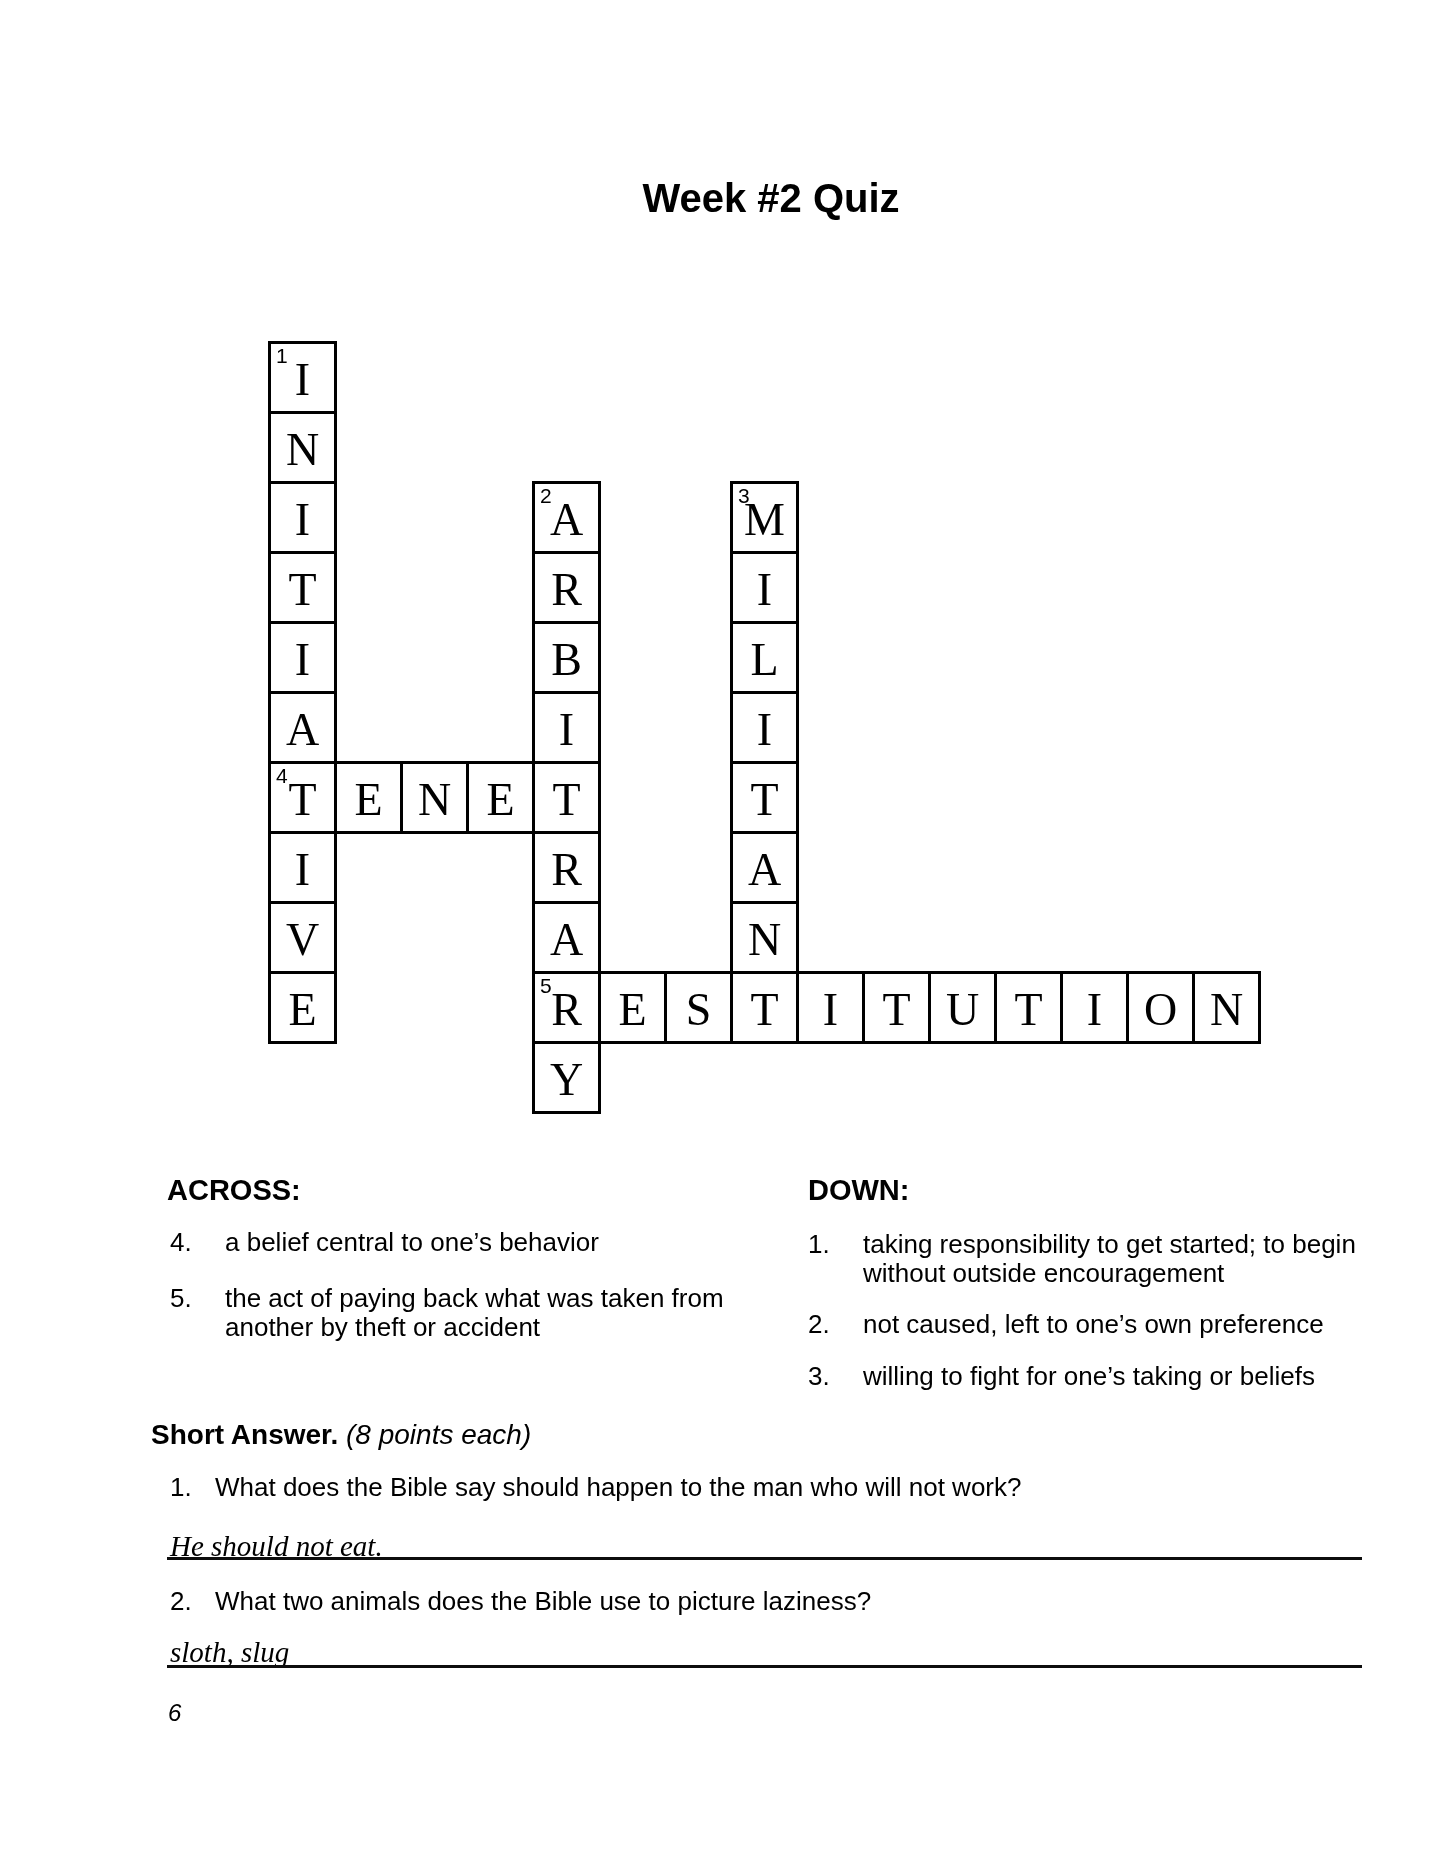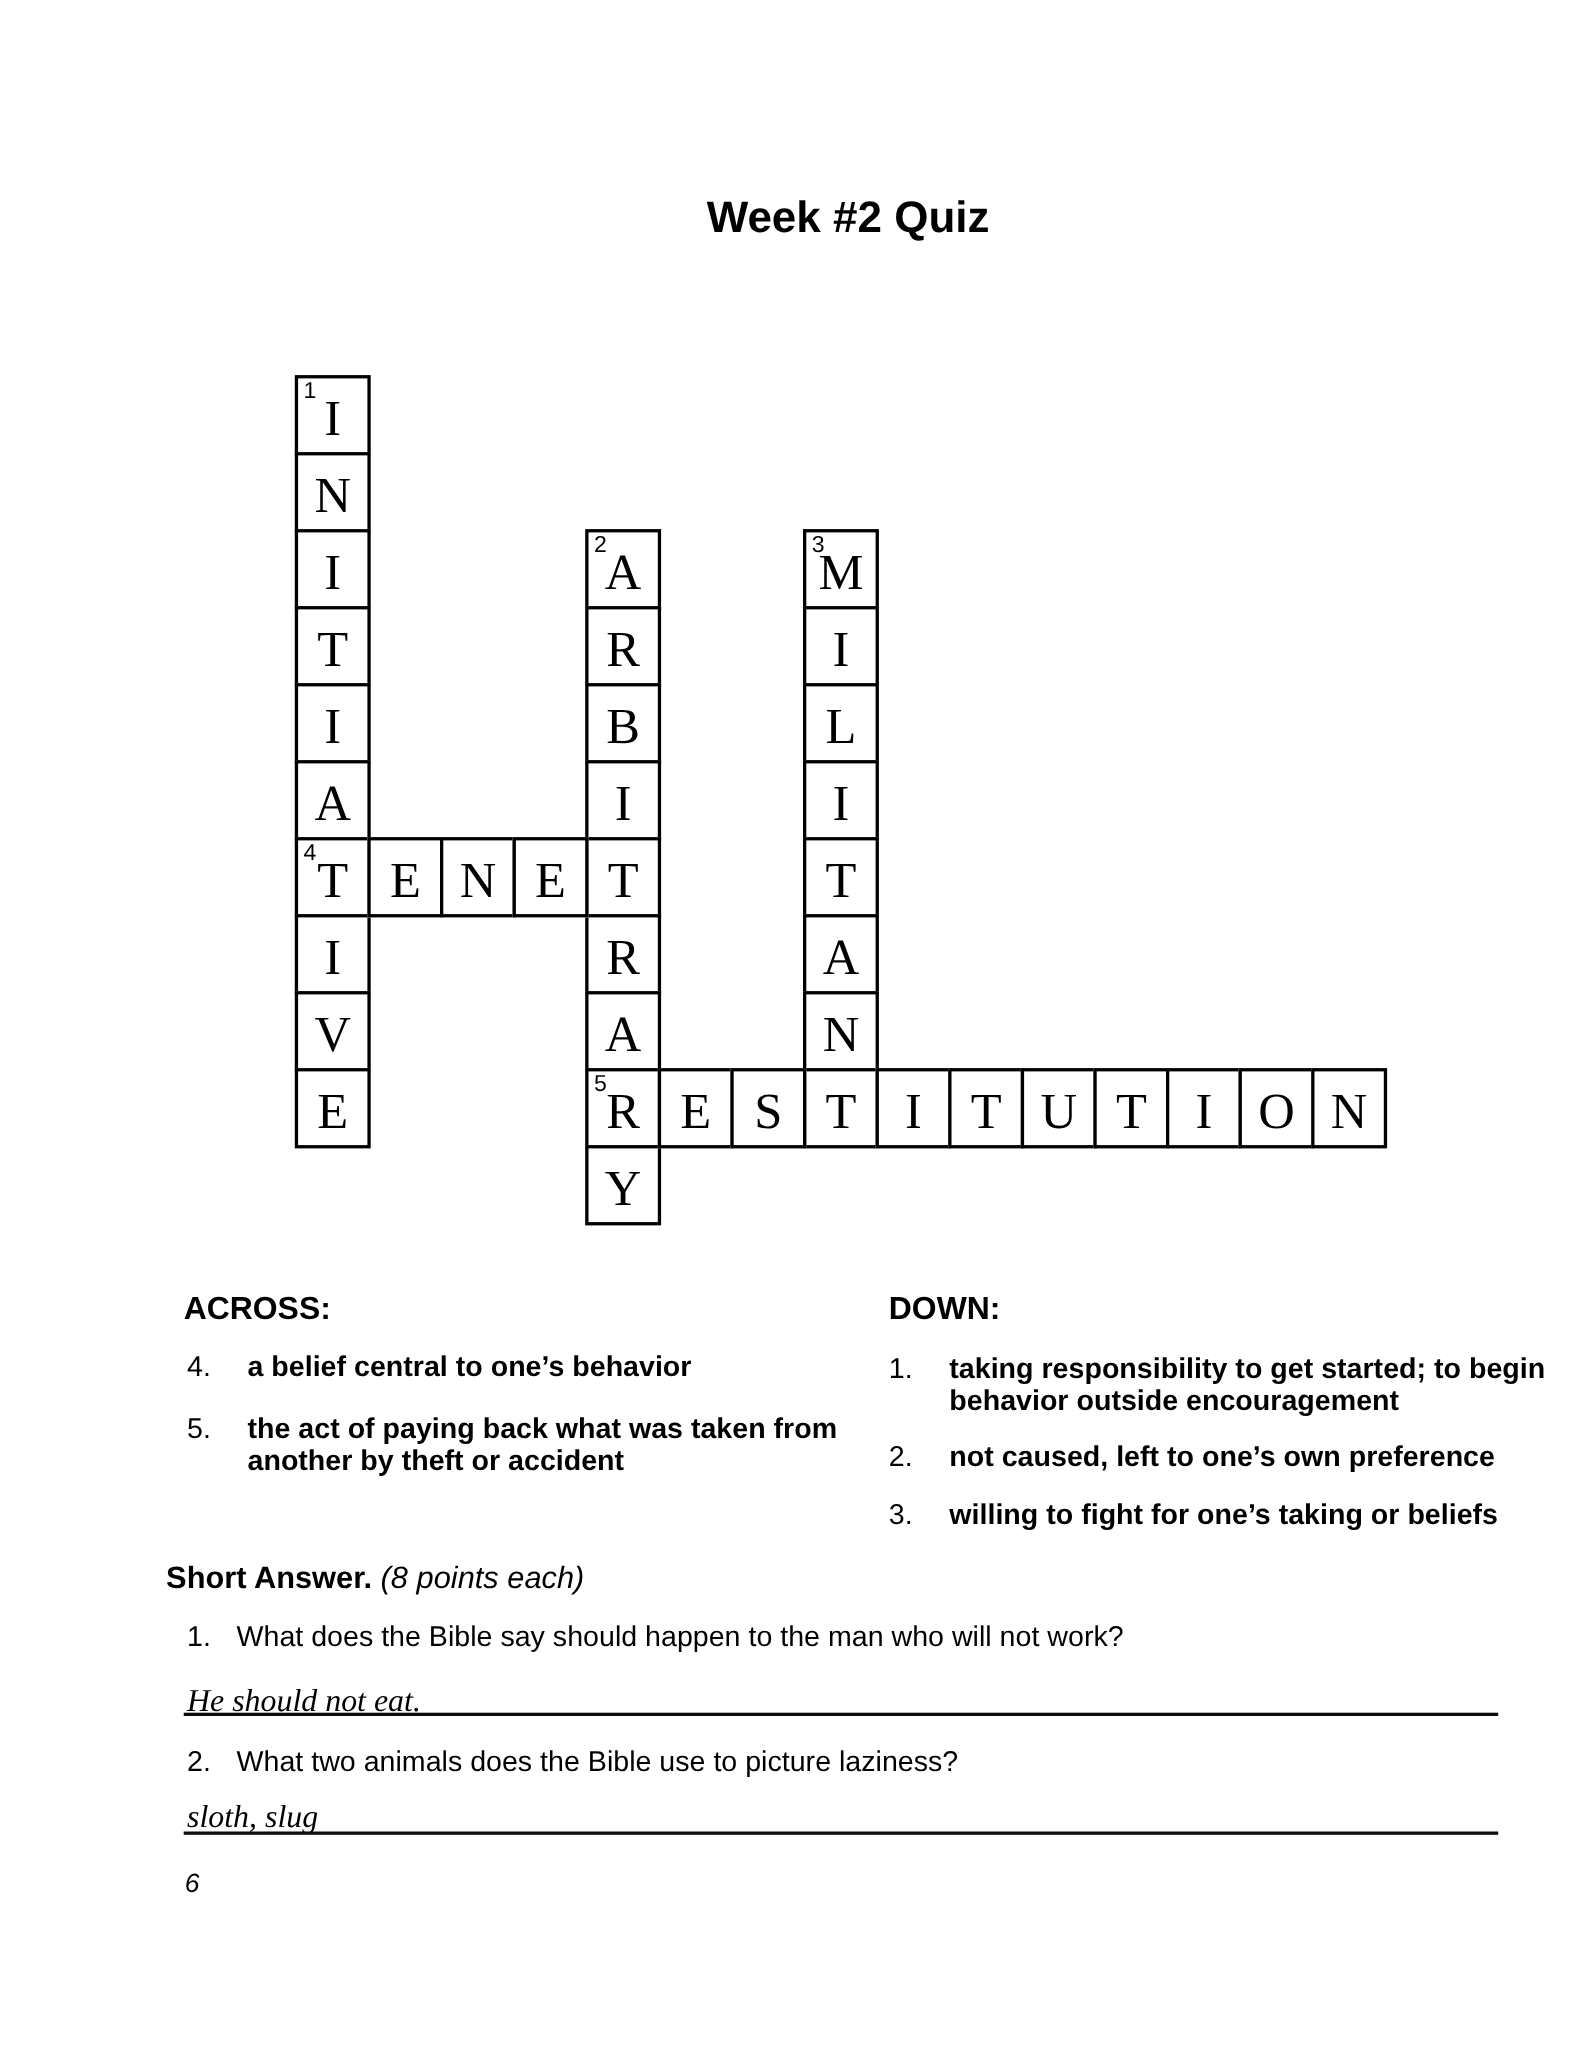--- a/index.html
+++ b/index.html
@@ -57,21 +57,21 @@
   }
   .across-heading { left: 167px; top: 1176px; }
   .down-heading   { left: 808px; top: 1176px; }
 
   .clue {
     position: absolute;
     width: 600px;
     font-size: 26px; line-height: 29px;
   }
   .clue .clue-num { position: absolute; left: 0; top: 0; }
-  .clue .clue-text { margin-left: 55px; white-space: pre-line; font-weight: bold; }
+  .clue .clue-text { margin-left: 55px; white-space: pre-line; }
   .clue.a0 { left: 170px; top: 1228px; }
   .clue.a1 { left: 170px; top: 1284px; }
   .clue.d0 { left: 808px; top: 1230px; }
   .clue.d1 { left: 808px; top: 1310px; }
   .clue.d2 { left: 808px; top: 1362px; }
 
   .question {
     position: absolute;
     left: 170px; width: 1200px;
     font-size: 26px; line-height: 29px;
@@ -247,21 +247,21 @@
     <span class="clue-num">5.</span>
     <div class="clue-text">the act of paying back what was taken from
 another by theft or accident</div>
   </div>
 
   <div class="abs list-heading down-heading">DOWN:</div>
 
   <div class="clue d0">
     <span class="clue-num">1.</span>
     <div class="clue-text">taking responsibility to get started; to begin
-behavior outside encouragement</div>
+without outside encouragement</div>
   </div>
   <div class="clue d1">
     <span class="clue-num">2.</span>
     <div class="clue-text">not caused, left to one’s own preference</div>
   </div>
   <div class="clue d2">
     <span class="clue-num">3.</span>
     <div class="clue-text">willing to fight for one’s taking or beliefs</div>
   </div>
 

